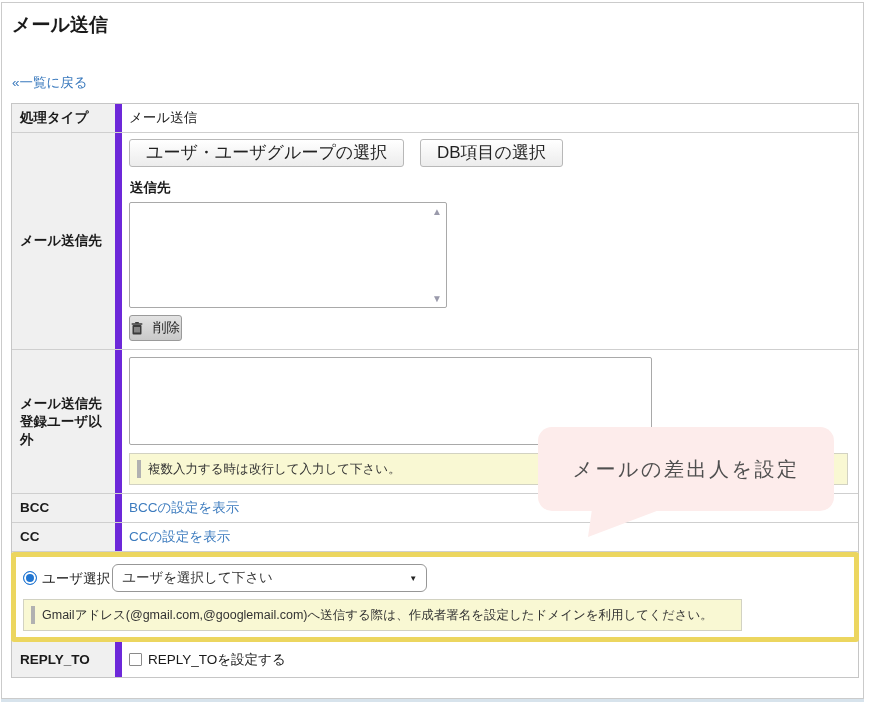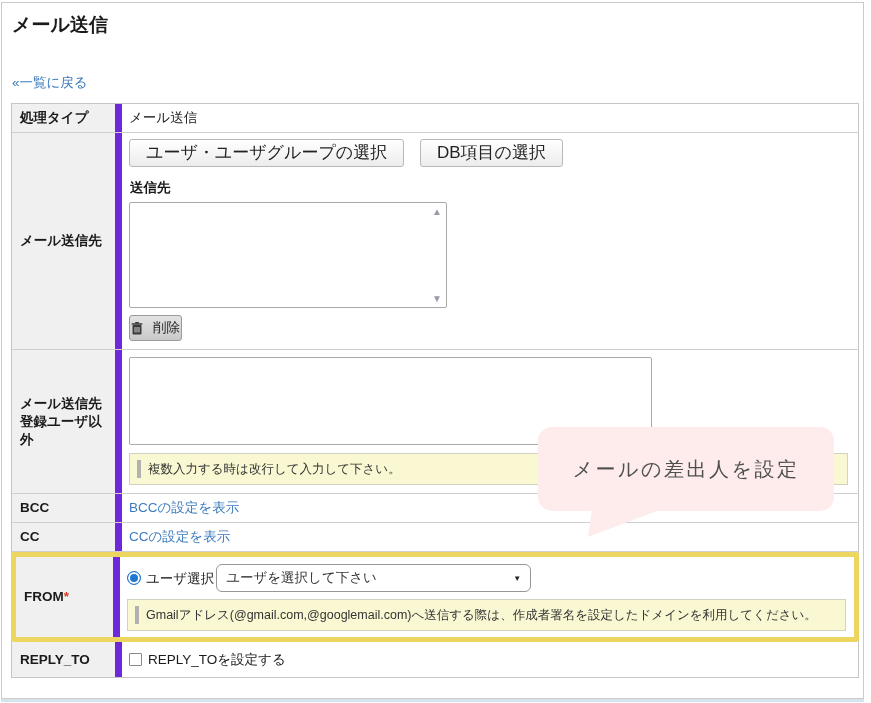--- a/index.html
+++ b/index.html
@@ -186,25 +186,20 @@
 
     <div class="row">
       <div class="label-cell">CC</div>
       <div class="value-cell">
         <a class="link">CCの設定を表示</a>
       </div>
     </div>
 
     <div class="row from-wrap" style="display:block;">
       <div class="from-row">
-        <div class="label-cell">
-          <span>
-            <span>FROM</span><span class="required">*</span>
-          </span>
-        </div>
         <div class="value-cell block" style="padding:7px 7px 6px;">
           <div class="from-line">
             <span class="radio checked"></span>
             <span class="radio-label">ユーザ選択</span>
             <div class="fake-select">
               <span>ユーザを選択して下さい</span>
               <span class="caret">▼</span>
             </div>
           </div>
           <div class="note" style="width:719px;">Gmailアドレス(@gmail.com,@googlemail.com)へ送信する際は、作成者署名を設定したドメインを利用してください。</div>

